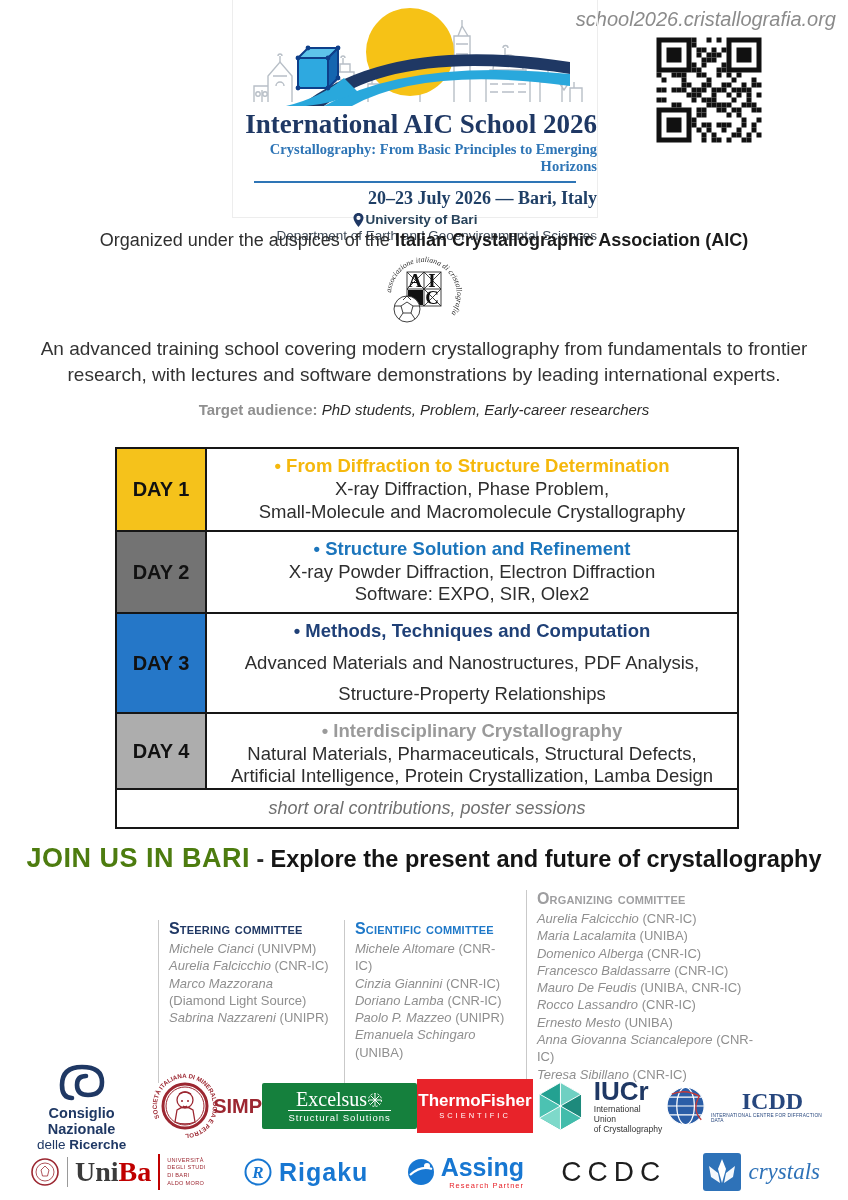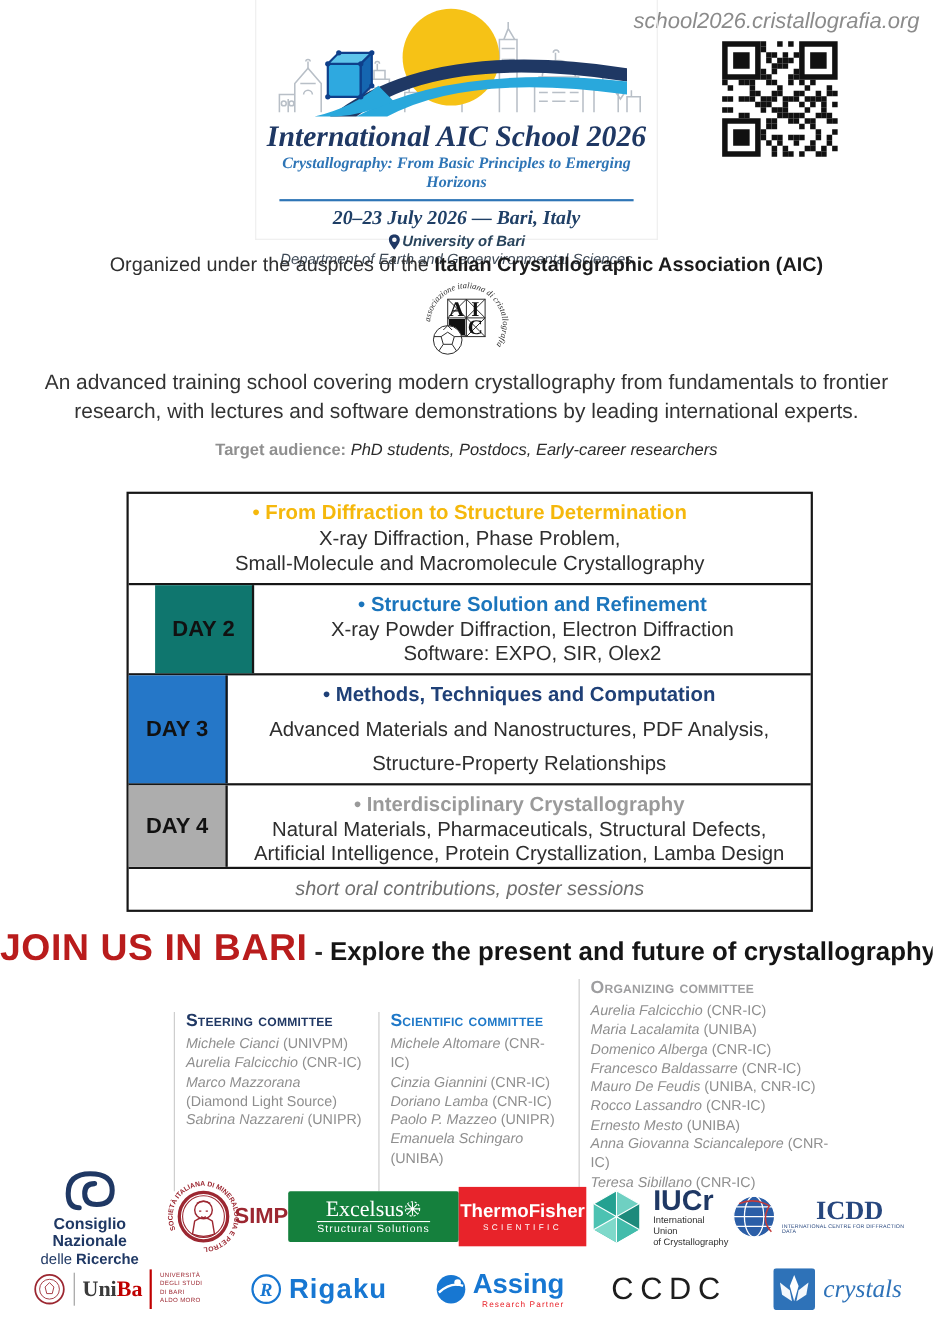--- a/index.html
+++ b/index.html
@@ -3,21 +3,21 @@
 <meta charset="utf-8">
 <style>
   * { margin:0; padding:0; box-sizing:border-box; }
   html,body { background:#ffffff; }
   body { font-family:"Liberation Sans", sans-serif; }
   .poster { position:relative; width:848px; height:1200px; margin:0 auto; background:#fff; overflow:hidden; }
 
   
   .site-url { position:absolute; top:8px; right:12px; font-size:20px; font-style:italic; color:#8b8b8b; }
   .qr { position:absolute; left:653px; top:34px; width:112px; height:112px; }
-  .logo-block { position:absolute; left:232px; top:0; width:366px; height:218px; border:1px solid #ededed; border-top:none; text-align:center; padding-top:6px;font-style:italic; }
+  .logo-block { position:absolute; left:232px; top:0; width:366px; height:218px; border:1px solid #ededed; border-top:none; text-align:right; padding-top:6px; }
   .logo-art { display:block; margin:0 auto; }
   .ev-title { font-family:"Liberation Serif", serif; font-weight:bold; font-size:27px; color:#1f3864; line-height:1.05; margin-top:2px; }
   .ev-subtitle { font-family:"Liberation Serif", serif; font-weight:bold; font-size:14.5px; color:#2e75b6; margin-top:3px; }
   .ev-divider { width:322px; height:2px; background:#2e75b6; margin:6px auto 5px auto; }
   .ev-dates { font-family:"Liberation Serif", serif; font-weight:bold; font-size:18px; color:#1f3f66; }
   .ev-venue { font-size:13.5px; color:#29445c; font-weight:600; margin-top:3px; display:flex; align-items:center; justify-content:center; gap:2px; }
   .ev-dept { font-size:13.5px; color:#3e4a57; margin-top:1px; }
 
   
   .auspices { position:absolute; top:230px; left:0; width:100%; text-align:center; font-size:18px; color:#2f2f2f; }
@@ -34,21 +34,21 @@
   .program { position:absolute; left:115px; top:447px; width:624px; border:2px solid #161616; background:#fff; }
   .prow { display:flex; border-bottom:2px solid #161616; }
   .day { width:90px; flex:0 0 90px; border-right:2px solid #161616; display:flex; align-items:center; justify-content:center; font-weight:bold; font-size:20px; color:#111; }
   .pcontent { flex:1; display:flex; flex-direction:column; align-items:center; justify-content:space-between; padding:6px 8px; font-size:18.5px; color:#2e2e2e; line-height:1.22; text-align:center; }
   .ptitle { font-weight:bold; }
   .pfooter { height:37px; display:flex; align-items:center; justify-content:center; font-size:18px; font-style:italic; color:#6f6f6f; }
   .r1 { height:83px; } .r2 { height:82px; } .r3 { height:100px; } .r4 { height:76px; }
 
   
   .join { position:absolute; top:843px; left:0; width:100%; text-align:center; white-space:nowrap; }
-  .join .j-hl { color:#b91c1c; font-weight:bold; font-size:34px; letter-spacing:0.5px; }
+  .join .j-hl { color:#4d7c0f; font-weight:bold; font-size:27px; letter-spacing:0.5px; }
   .join .j-dash { color:#2b2b2b; font-weight:bold; font-size:23px; }
   .join .j-rest { color:#151515; font-weight:bold; font-size:23.5px; }
 
   
   .committees { position:absolute; left:158px; top:890px; width:612px; display:flex; gap:14px; }
   .ccol { border-left:1px solid #c9c9c9; padding-left:10px; }
   .ccol.c1 { width:176px; margin-top:30px; }
   .ccol.c2 { width:172px; margin-top:30px; }
   .ccol.c3 { width:250px; margin-top:0; }
   .chead { font-variant:small-caps; font-weight:bold; font-size:16px; letter-spacing:0.2px; margin-bottom:2px; }
@@ -74,21 +74,21 @@
   .tf-sub { font-size:7.5px; letter-spacing:3px; margin-top:2px; }
   .iucr-block { gap:6px; }
   .iucr-text { display:flex; flex-direction:column; }
   .iucr-abbr { color:#1f3864; font-weight:bold; font-size:26px; line-height:1; }
   .iucr-sub { font-size:8.5px; color:#333; line-height:1.2; }
   .icdd-block { gap:4px; }
   .icdd-text { display:flex; flex-direction:column; align-items:center; }
   .icdd-abbr { font-family:"Liberation Serif", serif; font-weight:bold; font-size:24px; color:#27477e; line-height:1; }
   .icdd-cap { font-size:4.8px; color:#27477e; letter-spacing:0.2px; }
   .uniba-block { gap:7px; }
-  .uniba-name { font-family:"Liberation Serif", serif; font-weight:bold; font-size:20px; line-height:1; }
+  .uniba-name { font-family:"Liberation Serif", serif; font-weight:bold; font-size:28px; line-height:1; }
   .uniba-name .u1 { color:#3b3b3b; } .uniba-name .u2 { color:#c00000; }
   .uniba-gbar { width:1px; height:30px; background:#9a9a9a; }
   .uniba-rbar { width:2px; height:36px; background:#c00000; }
   .uniba-cap { display:flex; flex-direction:column; justify-content:center; }
   .uniba-cap span { font-size:5.6px; color:#9c2731; letter-spacing:0.3px; line-height:1.35; }
   .rigaku-block { gap:6px; }
   .rigaku-name { color:#1777d2; font-weight:bold; font-size:25px; letter-spacing:1px; }
   .assing-block { gap:5px;justify-content:space-between; }
   .assing-text { display:flex; flex-direction:column; align-items:flex-end; }
   .assing-name { color:#1777d2; font-weight:bold; font-size:25px; line-height:1; }
@@ -329,33 +329,34 @@
       </g>
     </svg>
   </div>
 
   <div class="descr">
     <div>An advanced training school covering modern crystallography from fundamentals to frontier</div>
     <div>research, with lectures and software demonstrations by leading international experts.</div>
   </div>
   <div class="target">
     <span class="t-label">Target audience:</span>
-    <span class="t-value">PhD students, Postdocs, Early-career researchers</span>
+    <span class="t-value">PhD students, Problem, Early-career researchers</span>
   </div>
 
   <div class="program">
     <div class="prow r1">
+      <div class="day" style="background: rgb(245, 194, 27);">DAY 1</div>
       <div class="pcontent">
         <div class="ptitle" style="color: rgb(245, 184, 12);">•  From Diffraction to Structure Determination</div>
         <div class="pline">X-ray Diffraction, Phase Problem,</div>
         <div class="pline">Small-Molecule and Macromolecule Crystallography</div>
       </div>
     </div>
     <div class="prow r2">
-      <div class="day" style="background: #0f766e; margin-left: 24px;">DAY 2</div>
+      <div class="day" style="background: #737373;">DAY 2</div>
       <div class="pcontent">
         <div class="ptitle" style="color: rgb(27, 117, 188);">•  Structure Solution and Refinement</div>
         <div class="pline">X-ray Powder Diffraction, Electron Diffraction</div>
         <div class="pline">Software: EXPO, SIR, Olex2</div>
       </div>
     </div>
     <div class="prow r3">
       <div class="day" style="background: rgb(37, 119, 200);">DAY 3</div>
       <div class="pcontent">
         <div class="ptitle" style="color: rgb(31, 64, 119);">•  Methods, Techniques and Computation</div>

